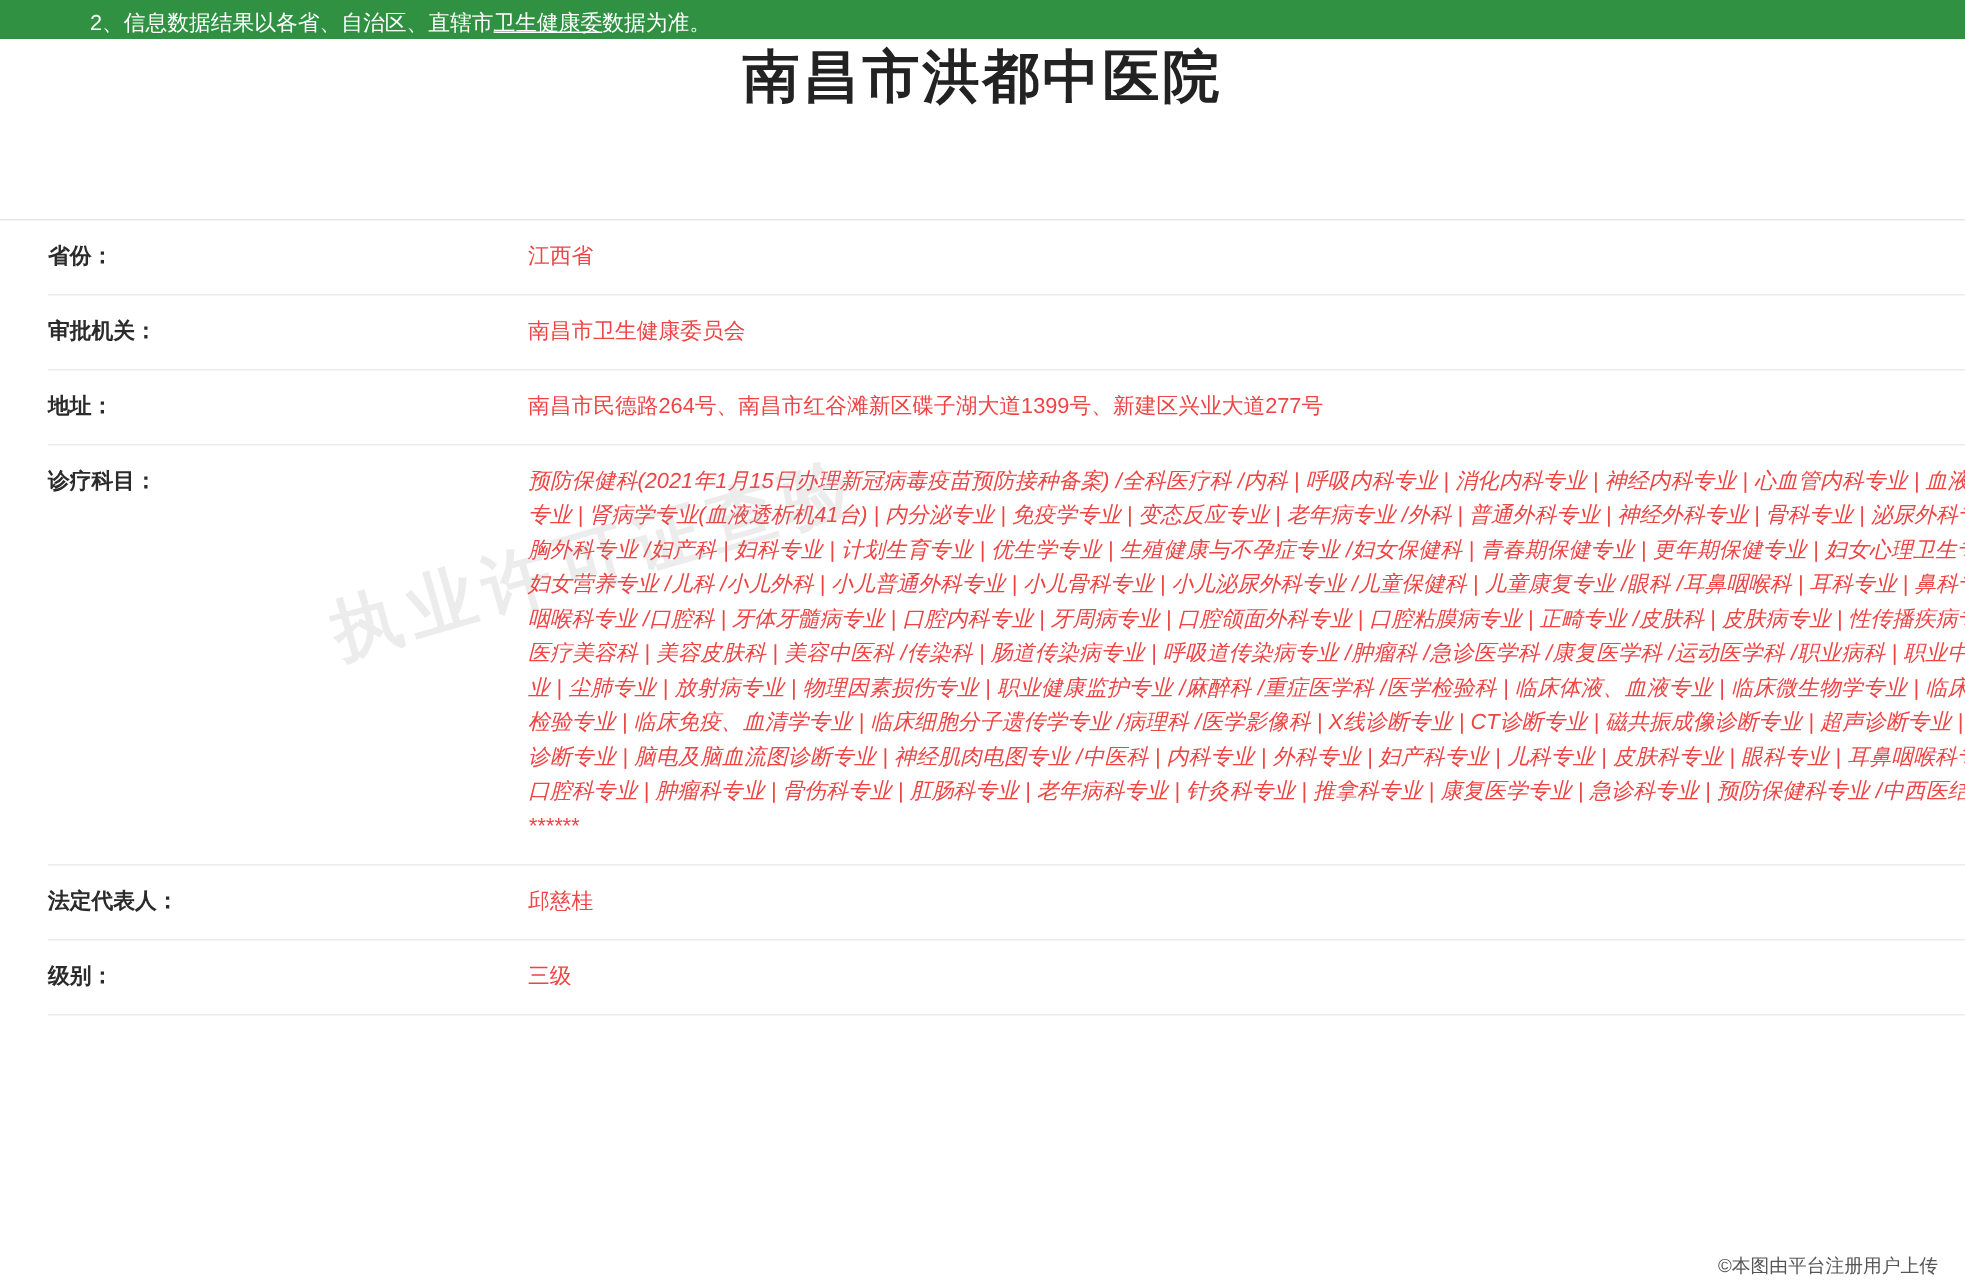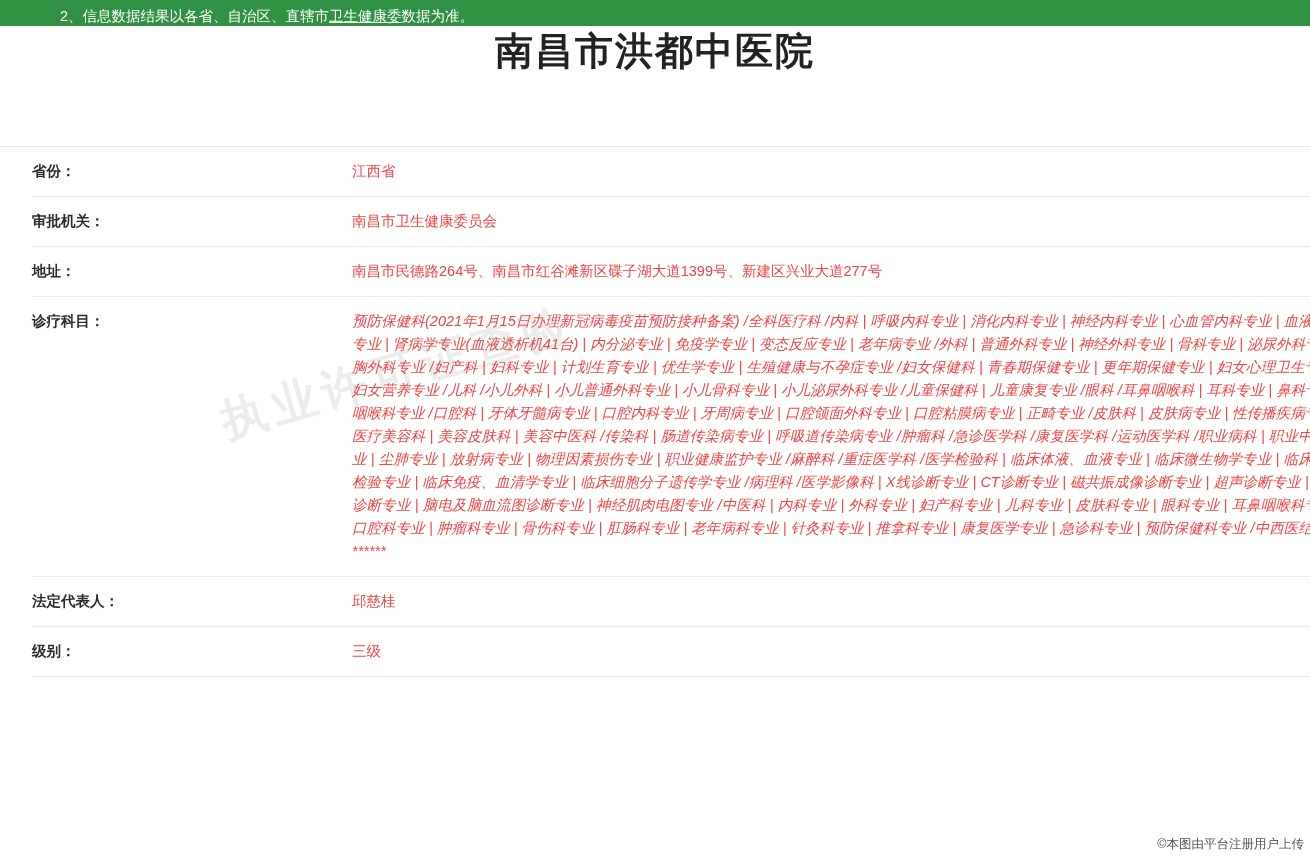--- a/index.html
+++ b/index.html
@@ -86,21 +86,21 @@
     font-size: 46px;
     color: rgba(150,150,150,0.18);
     font-weight: bold;
     letter-spacing: 6px;
     pointer-events: none;
     user-select: none;
     line-height: 64px;
   }
   .corner-note {
     position: absolute;
-    right: 6px;
+    right: 18px;
     bottom: 4px;
     font-size: 12.5px;
     color: #555555;
     background: rgba(255,255,255,0.6);
   }
 </style>
 </head>
 <body>
 
 <div class="notice-bar">

